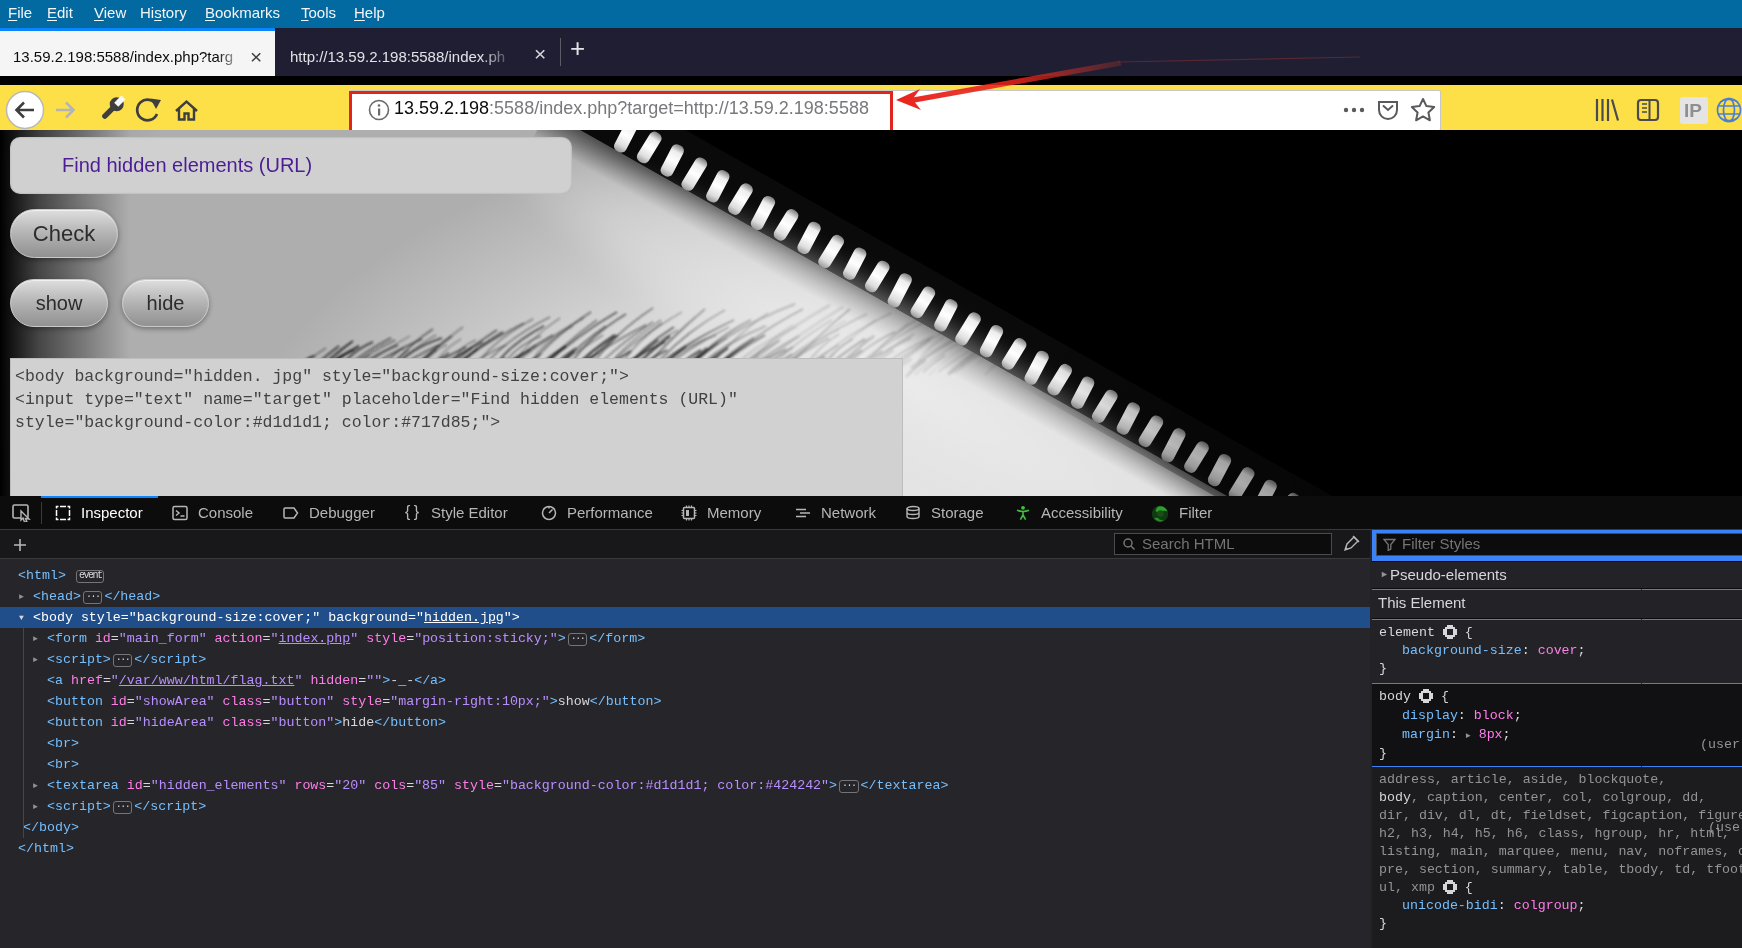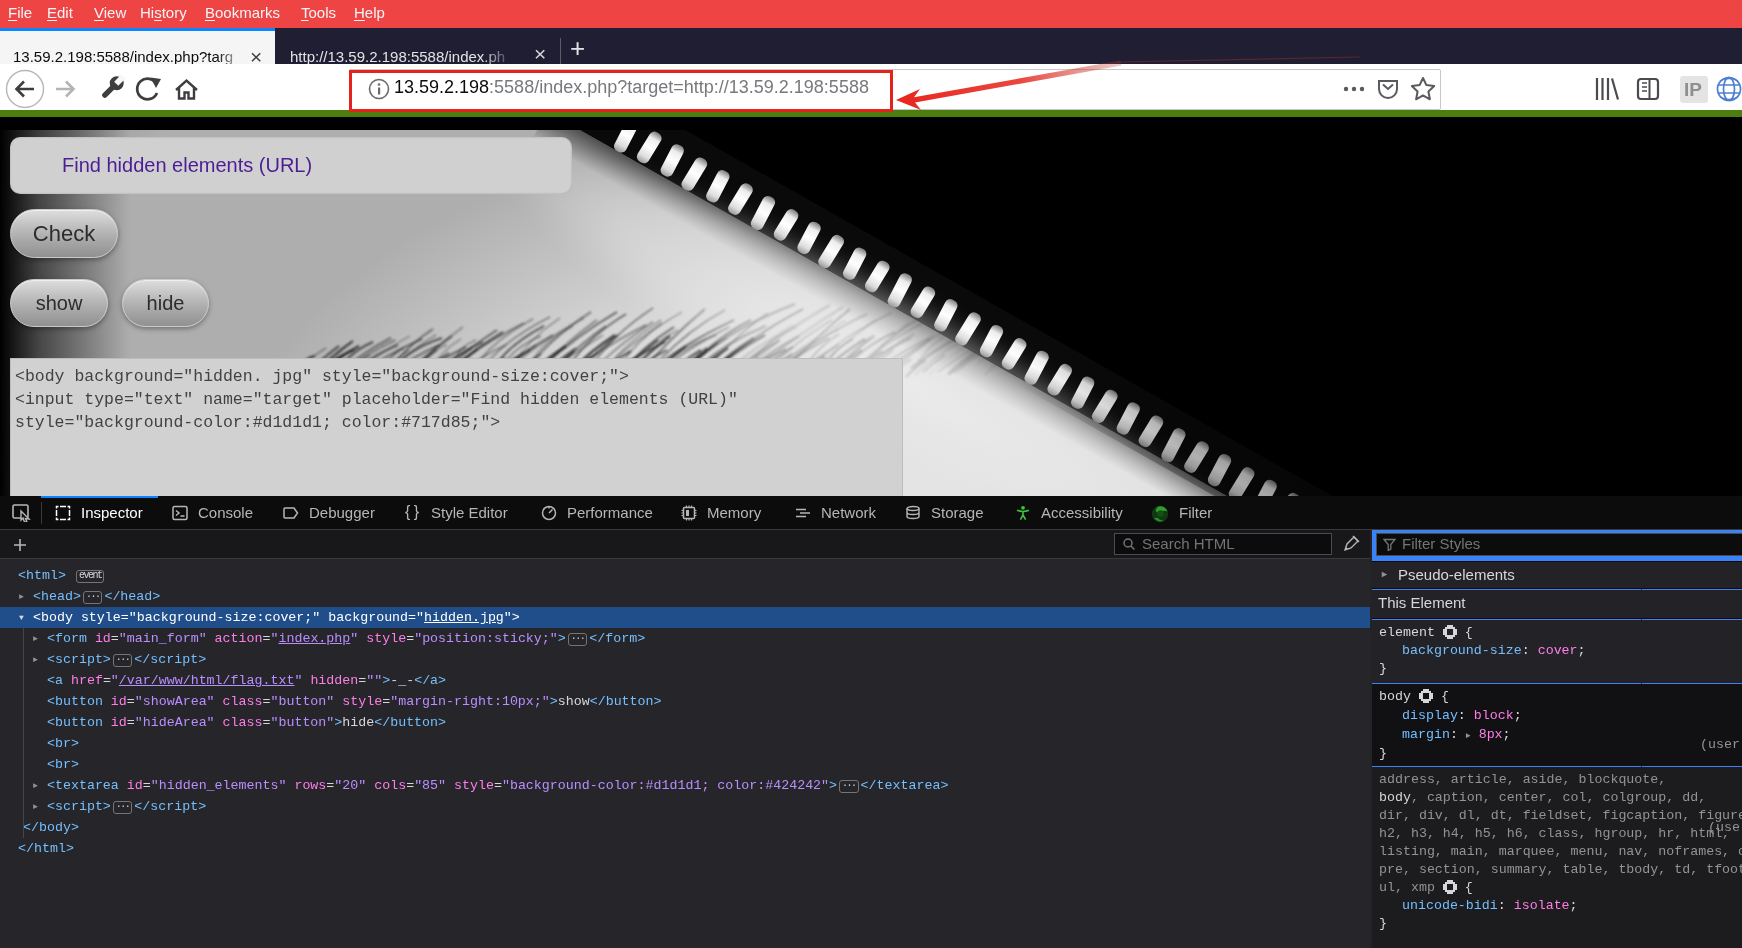--- a/index.html
+++ b/index.html
@@ -1,34 +1,34 @@
 <!DOCTYPE html>
 <html><head>
 <meta charset="utf-8">
 <style>
   * { margin:0; padding:0; box-sizing:border-box; }
   html,body { width:1742px; height:948px; overflow:hidden; background:#000; }
   body { font-family:"Liberation Sans", sans-serif; position:relative; }
 
   
-  #menubar { position:absolute; left:0; top:0; width:1742px; height:28px; background:#ef4444; color:#f5f5f7; font-size:15px; }
+  #menubar { position:absolute; left:0; top:0; width:1742px; height:28px; background:#0369a1; color:#f5f5f7; font-size:15px; }
   #menubar span.mi { position:absolute; top:4px; }
   #menubar u { text-decoration:underline; text-underline-offset:2px; }
   #tabbar { position:absolute; left:0; top:28px; width:1742px; height:48px; background:#201e33; }
   #tab1 { position:absolute; left:0; top:0; width:275px; height:48px; background:#f5f5f6; border-top:3px solid #0a84ff; }
   #tab1 .ttl { position:absolute; left:13px; top:17px; font-size:15px; color:#0c0c0d; white-space:nowrap; width:232px; overflow:hidden;
       -webkit-mask-image:linear-gradient(90deg,#000 88%,transparent); }
   #tab2 { position:absolute; left:276px; top:0; width:281px; height:48px; background:#201e33; }
   #tab2 .ttl { position:absolute; left:14px; top:20px; font-size:15px; color:#e2e2e5; white-space:nowrap; width:225px; overflow:hidden;
       -webkit-mask-image:linear-gradient(90deg,#000 85%,transparent); }
   .tclose { position:absolute; top:14px; font-size:21px; color:#d7d7db; }
   #tabsep { position:absolute; left:560px; top:10px; width:1px; height:28px; background:#5c5b66; }
   #newtab { position:absolute; left:570px; top:5px; font-size:26px; color:#e3e3e6; font-weight:400; }
 
-  #navbar { position:absolute; left:0; top:64px; width:1742px; height:53px; background:#ffffff; border-bottom:7px solid #4d7c0f; }
+  #navbar { position:absolute; left:0; top:85px; width:1742px; height:53px; background:#fde047; border-bottom:7px solid #4d7c0f; }
   #urlbar { position:absolute; left:349px; top:5px; width:1092px; height:41px; background:#fff; border:1px solid #c7c7cb; border-radius:2px; }
   #redbox { position:absolute; left:349px; top:6px; width:544px; height:42px; border:3px solid #e3241d; }
   #urltext { position:absolute; left:394px; top:13px; font-size:18px; color:#0c0c0d; white-space:nowrap; }
   #urltext .g { color:#77797c; }
 
   
   #content { position:absolute; left:0; top:130px; width:1742px; height:366px; background:#c9c9c9; overflow:hidden; }
   #finput { position:absolute; left:10px; top:7px; width:562px; height:57px; background:#d0d0d0; border-radius:10px; box-shadow:inset 0 0 2px rgba(0,0,0,.25); }
   #finput span { position:absolute; left:52px; top:17px; font-size:20px; color:#4c1d95; }
   .pill { position:absolute; border-radius:26px; background:linear-gradient(180deg,#dedede 0%,#bbbbbb 40%,#a3a3a3 72%,#919191 100%);
@@ -551,38 +551,38 @@
   </div>
   <div id="rules">
     <div style="position:absolute;left:0;top:67px;width:2px;height:22px;background:#0a84ff"></div>
     <div style="position:absolute;left:269px;top:31px;width:1px;height:387px;background:#2c2c30"></div>
     <div id="filterbox">
       <svg width="13" height="13" viewBox="0 0 13 13" style="position:absolute;left:6px;top:4px">
           <path d="M1,1.5 h11 l-4.2,5 v4.5 l-2.6,1.5 v-6 Z" fill="none" stroke="#757575" stroke-width="1.3"></path>
         </svg>
       <span style="position:absolute;left:25px;top:1px">Filter Styles</span>
     </div>
-    <div class="rhdr" style="top:31px;height:28px;border-top:1px solid #0c0c0d;border-bottom:1px solid #0c0c0d"><span class="arr2">►</span><span style="margin-left:20px">Pseudo-elements</span></div>
+    <div class="rhdr" style="top:31px;height:28px;border-top:1px solid #0c0c0d;border-bottom:1px solid #0c0c0d"><span class="arr2">►</span><span style="margin-left:12px">Pseudo-elements</span></div>
     <div class="rhdr" style="top:60px;height:29px;border-bottom:1px solid #0c0c0d">This Element</div>
     <div class="rblock" style="top:90px;height:63px;background:#232327">
       <div class="rline" style="top:4px"><span class="w">element</span> <span class="gear"></span> <span class="w">{</span></div>
       <div class="rline" style="top:22px;padding-left:30px"><span class="prop">background-size</span><span class="w">:</span> <span class="val">cover</span><span class="w">;</span></div>
       <div class="rline" style="top:40px"><span class="w">}</span></div>
     </div>
     <div class="rblock" style="top:154px;height:82px;background:#111113">
       <div class="rline" style="top:4px"><span class="w">body</span> <span class="gear"></span> <span class="w">{</span><span class="ua">(user</span></div>
       <div class="rline" style="top:23px;padding-left:30px"><span class="prop">display</span><span class="w">:</span> <span class="val">block</span><span class="w">;</span></div>
       <div class="rline" style="top:42px;padding-left:30px"><span class="prop">margin</span><span class="w">:</span> <span class="exp">►</span> <span class="val">8px</span><span class="w">;</span></div>
       <div class="rline" style="top:61px"><span class="w">}</span></div>
     </div>
     <div class="rblock" style="top:237px;height:215px;background:#1c1c1f">
       <div class="rline" style="top:4px"><span class="gray">address, article, aside, blockquote,</span><span class="ua">(use</span></div>
       <div class="rline" style="top:22px"><span class="w">body</span><span class="gray">, caption, center, col, colgroup, dd,</span></div>
       <div class="rline" style="top:40px"><span class="gray">dir, div, dl, dt, fieldset, figcaption, figure,</span></div>
       <div class="rline" style="top:58px"><span class="gray">h2, h3, h4, h5, h6, class, hgroup, hr, html,</span></div>
       <div class="rline" style="top:76px"><span class="gray">listing, main, marquee, menu, nav, noframes, ol</span></div>
       <div class="rline" style="top:94px"><span class="gray">pre, section, summary, table, tbody, td, tfoot,</span></div>
       <div class="rline" style="top:112px"><span class="gray">ul, xmp</span> <span class="gear"></span> <span class="w">{</span></div>
-      <div class="rline" style="top:130px;padding-left:30px"><span class="prop">unicode-bidi</span><span class="w">:</span> <span class="val">isolate</span><span class="w">;</span></div>
+      <div class="rline" style="top:130px;padding-left:30px"><span class="prop">unicode-bidi</span><span class="w">:</span> <span class="val">colgroup</span><span class="w">;</span></div>
       <div class="rline" style="top:148px"><span class="w">}</span></div>
     </div>
   </div>
 </div>
 
 </body></html>

